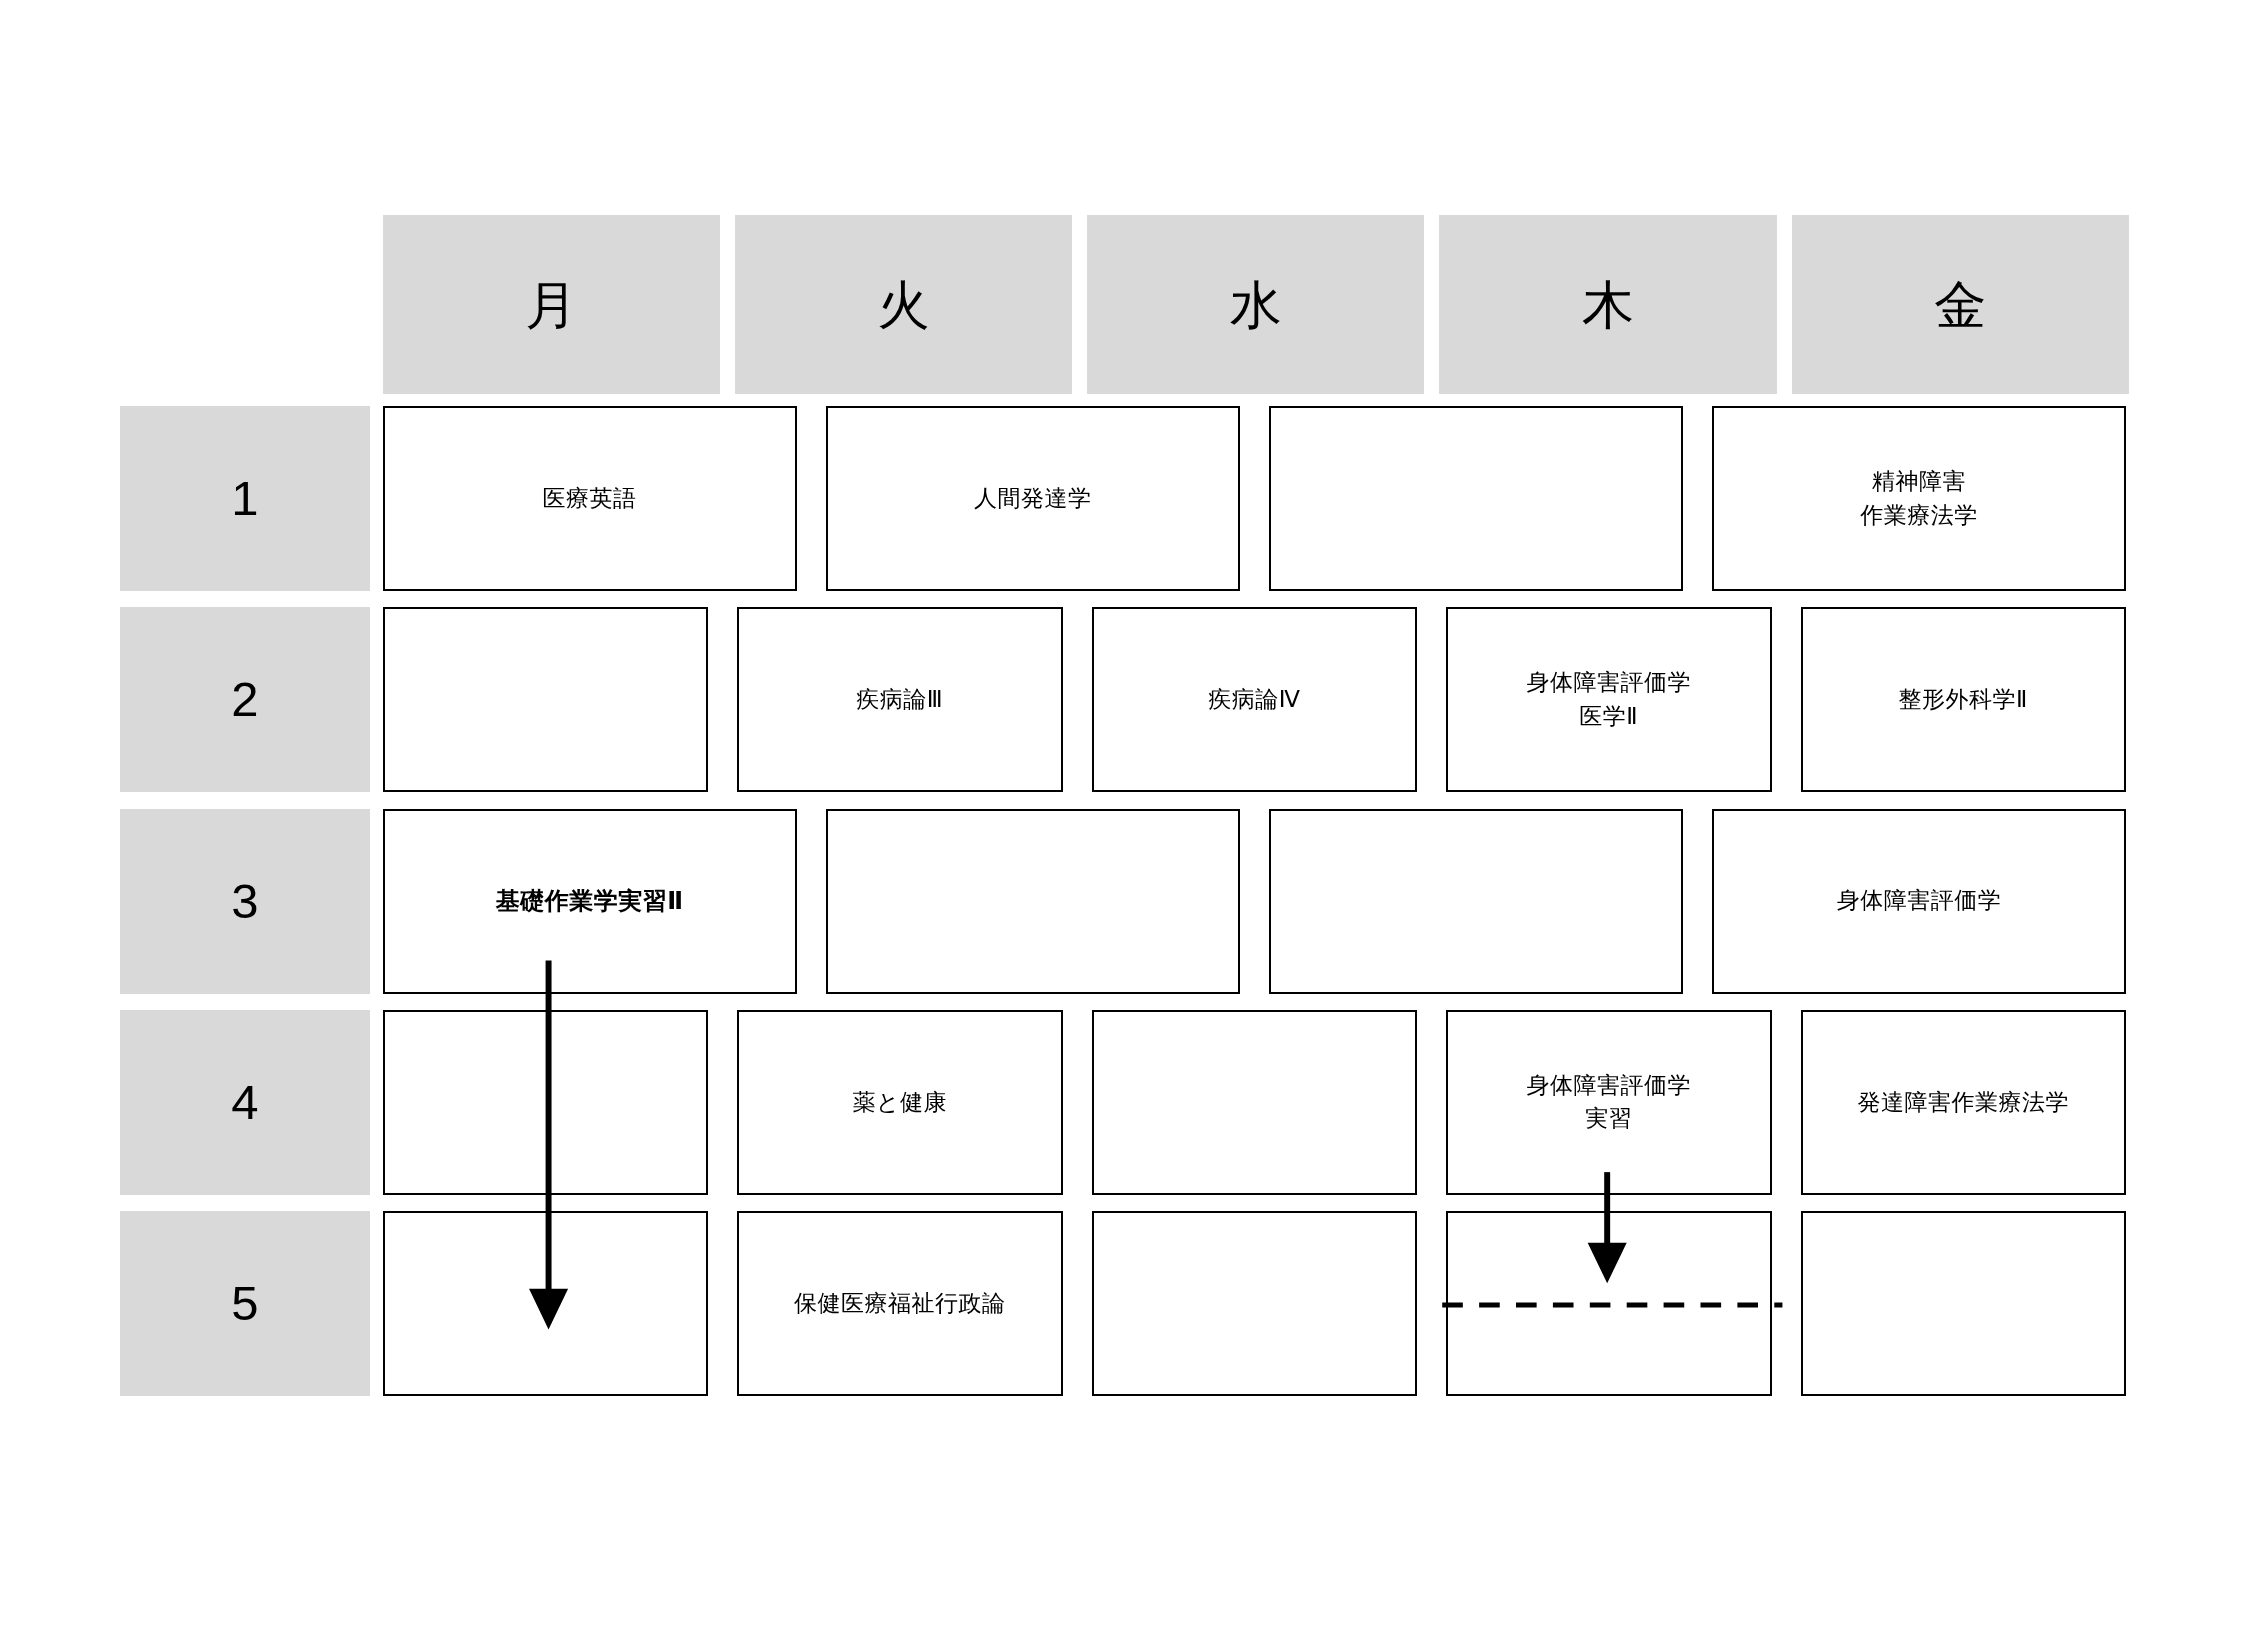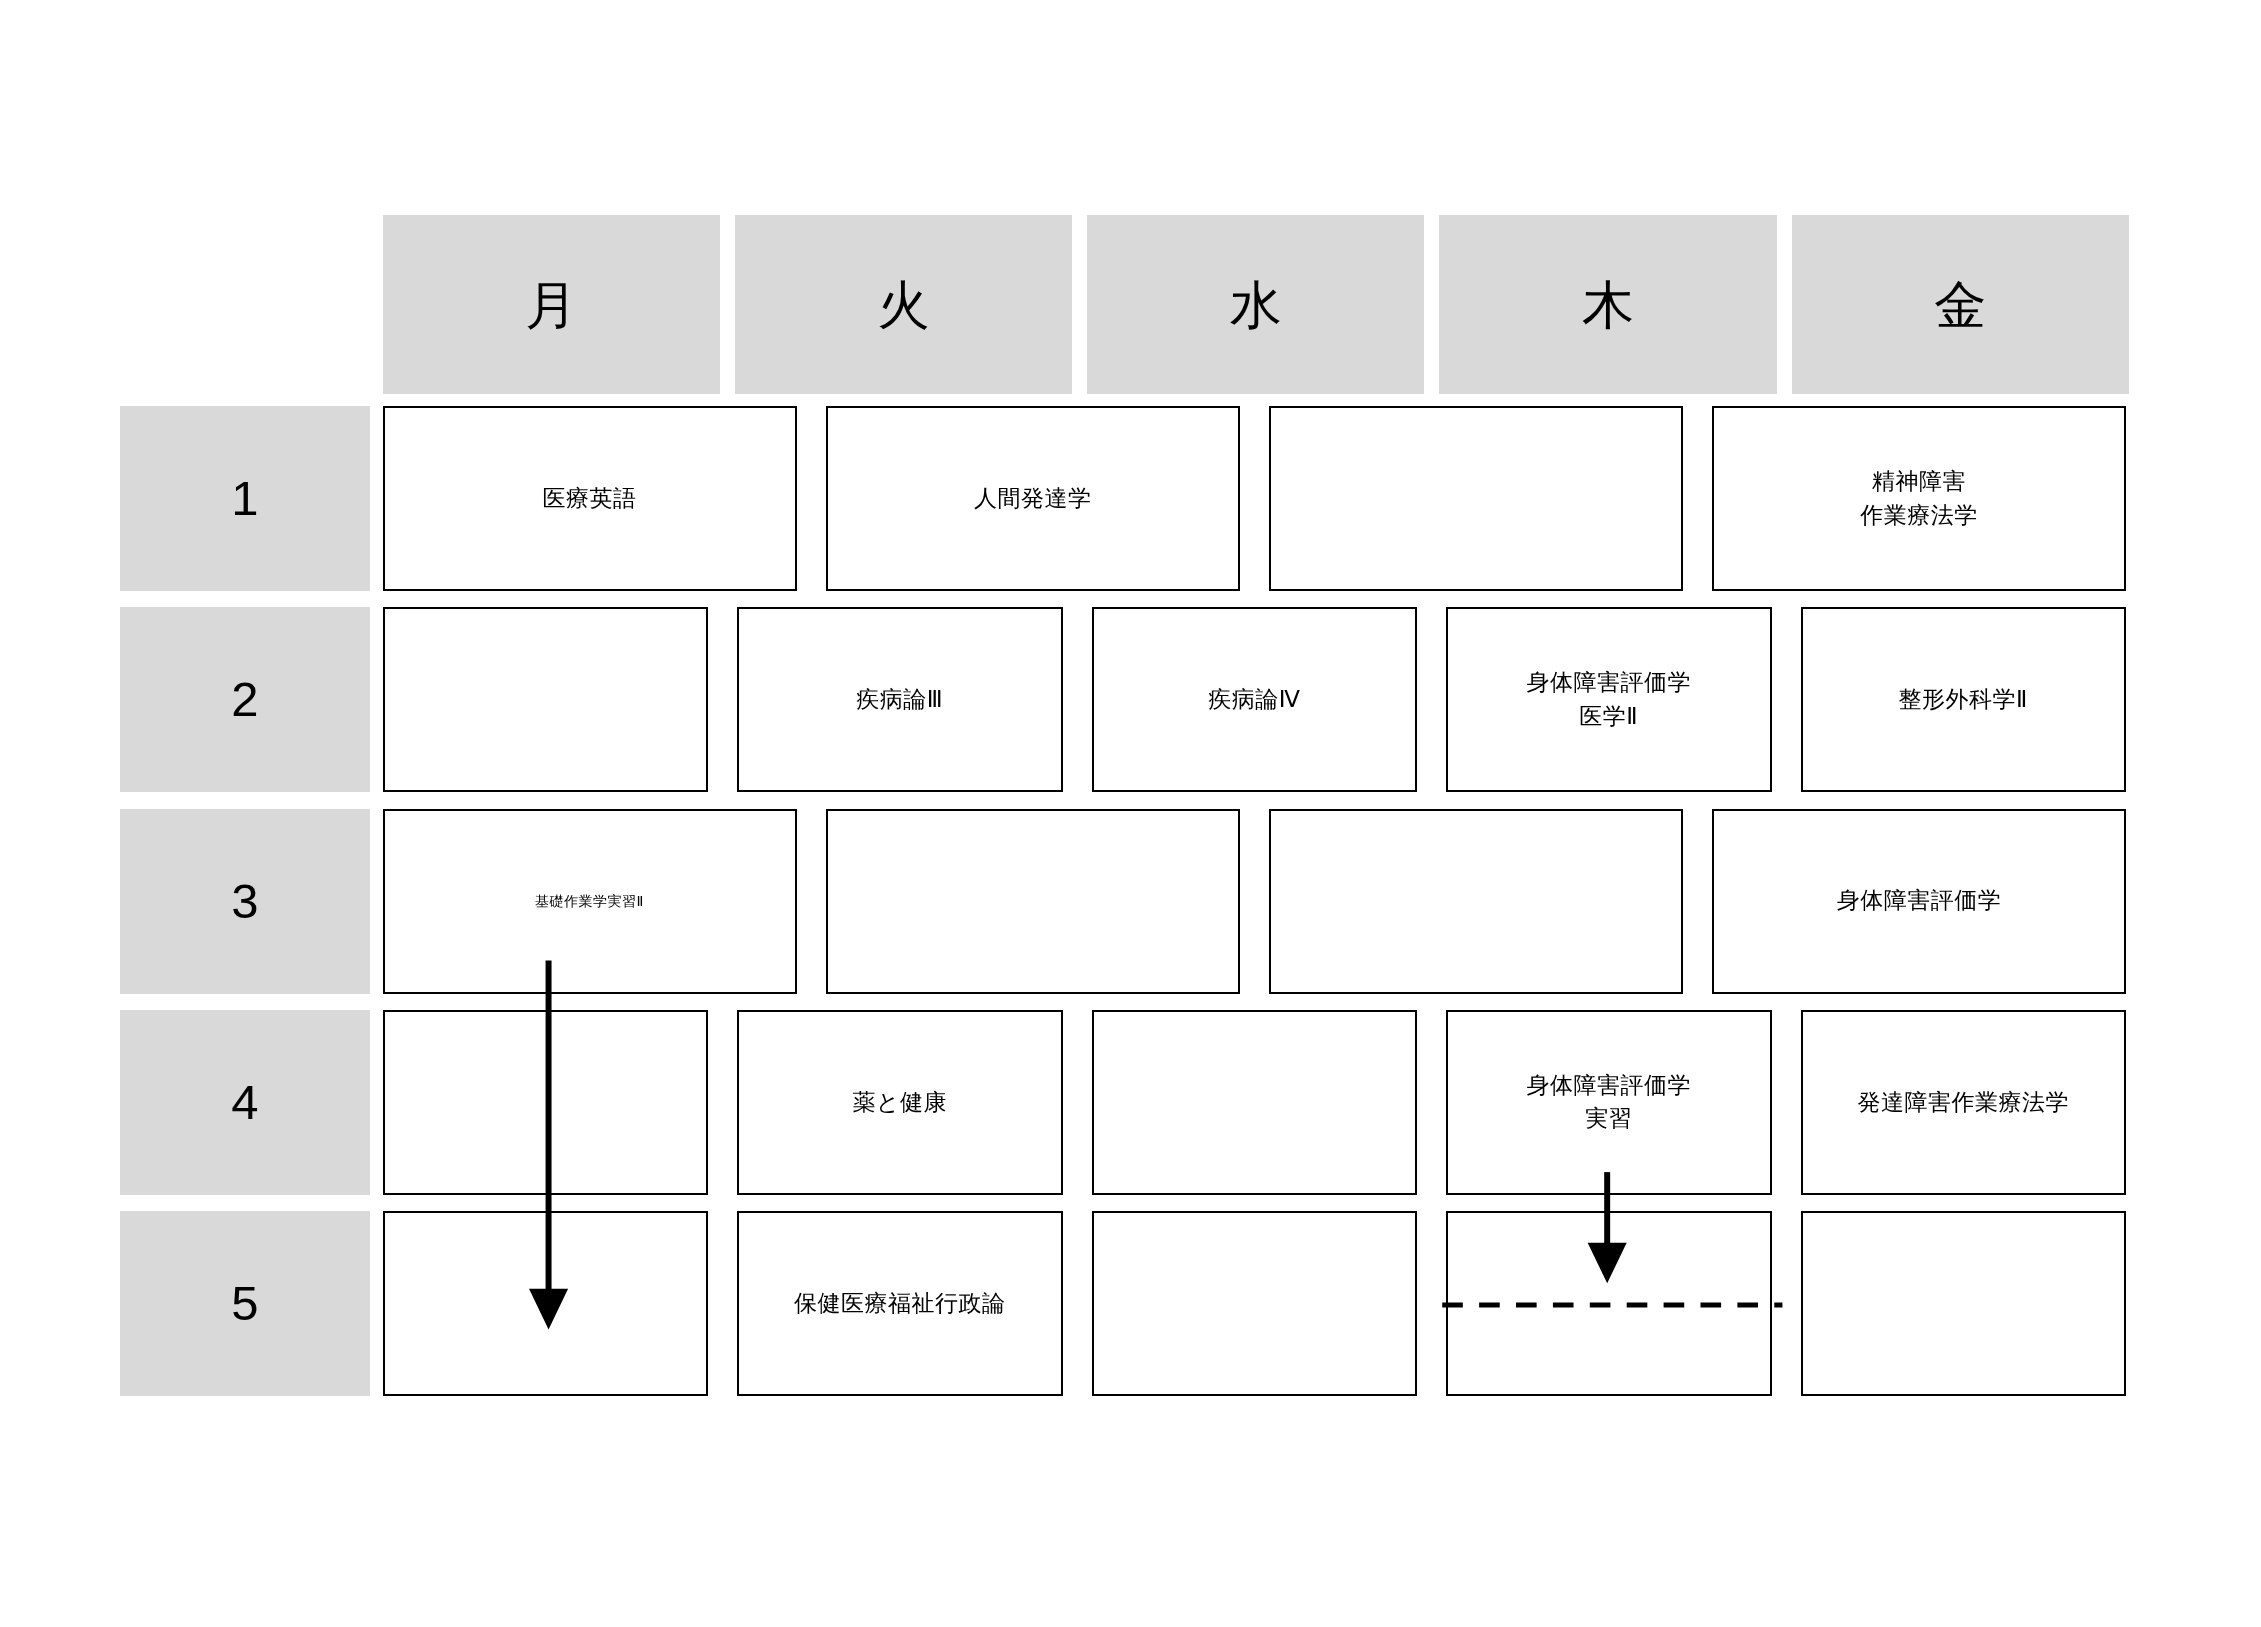--- a/index.html
+++ b/index.html
@@ -99,21 +99,22 @@
   .subject-cell:last-child { margin-right: 3px; }
 
   .subject-text {
     font-size: 23px;
     line-height: 1.45;
     letter-spacing: 0.5px;
     white-space: pre-line;
     padding: 0 5.4px;
   }
   .subject-text.small {
-    font-size: 14px;
+    font-size: 24px;
+    font-weight: bold;
   }
   .subject-text.wide {
     letter-spacing: 2.7px;
   }
 
   
   .arrow-layer {
     position: absolute;
     left: 0;
     top: 0;

